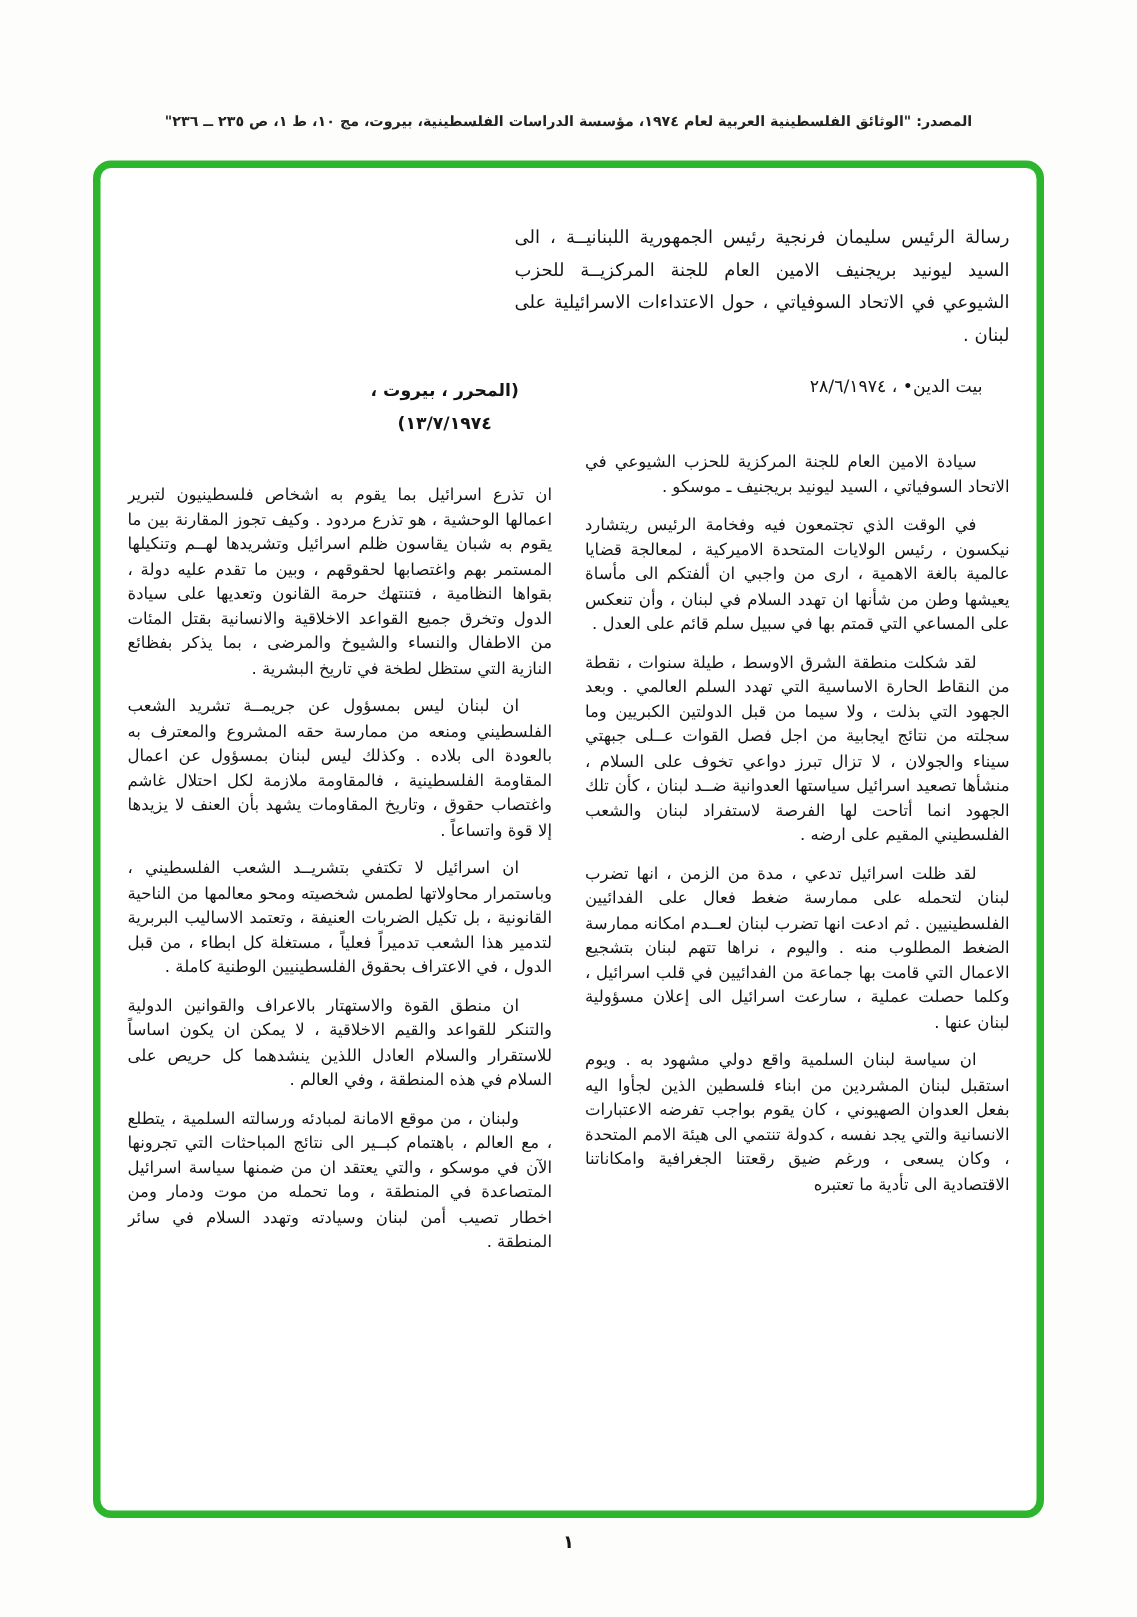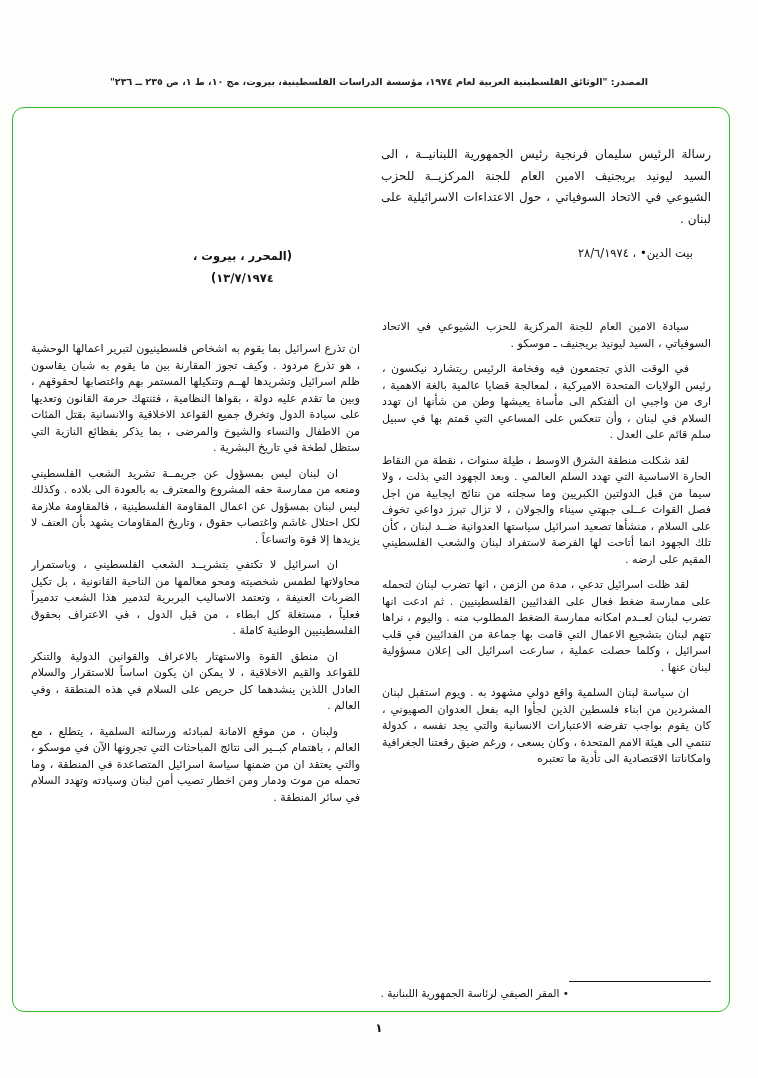--- a/index.html
+++ b/index.html
@@ -24,23 +24,23 @@
     margin-bottom:9px;
   }
   .source {
     text-align:center;
     font-weight:bold;
     font-size:9.5px;
     color:#222;
     margin-bottom:20px;
   }
   .doc-box {
-    width:718px; height:905px;
+    width:634px; height:905px;
     margin:0 auto;
-    border:1px solid #ec4899;
+    border:5px solid #ec4899;
     border-radius:12px;
     padding:36px 18px 12px 18px;
     display:flex;
     flex-direction:column;
     background:#fff;
   }
   .letter-heading {
     width:330px;
     font-size:12px;
     line-height:1.8;
@@ -57,21 +57,21 @@
     position:absolute; left:162px; top:0;
     white-space:pre-line;
     text-align:center;
     line-height:1.9;
     font-weight:bold;
   }
   .columns {
     flex:1;
     display:flex;
     gap:22px;
-    margin-top:27px;
+    margin-top:4px;
     overflow:hidden;
     font-size:11px;
     line-height:1.5;
     text-align:justify;
   }
   .col { flex:1; min-width:0; }
   .col-left { padding-top:22px; }
   .para { text-indent:22px; margin-bottom:9px; }
   .col-left .para:first-child { text-indent:0; }
   .footnote-area { padding-top:4px; }
@@ -121,22 +121,18 @@
         </div>
       <div class="col col-left">
           <p class="para">ان تذرع اسرائيل بما يقوم به اشخاص فلسطينيون لتبرير اعمالها الوحشية ، هو تذرع مردود . وكيف تجوز المقارنة بين ما يقوم به شبان يقاسون ظلم اسرائيل وتشريدها لهــم وتنكيلها المستمر بهم واغتصابها لحقوقهم ، وبين ما تقدم عليه دولة ، بقواها النظامية ، فتنتهك حرمة القانون وتعديها على سيادة الدول وتخرق جميع القواعد الاخلاقية والانسانية بقتل المئات من الاطفال والنساء والشيوخ والمرضى ، بما يذكر بفظائع النازية التي ستظل لطخة في تاريخ البشرية .</p>
           <p class="para">ان لبنان ليس بمسؤول عن جريمــة تشريد الشعب الفلسطيني ومنعه من ممارسة حقه المشروع والمعترف به بالعودة الى بلاده . وكذلك ليس لبنان بمسؤول عن اعمال المقاومة الفلسطينية ، فالمقاومة ملازمة لكل احتلال غاشم واغتصاب حقوق ، وتاريخ المقاومات يشهد بأن العنف لا يزيدها إلا قوة واتساعاً .</p>
           <p class="para">ان اسرائيل لا تكتفي بتشريــد الشعب الفلسطيني ، وباستمرار محاولاتها لطمس شخصيته ومحو معالمها من الناحية القانونية ، بل تكيل الضربات العنيفة ، وتعتمد الاساليب البربرية لتدمير هذا الشعب تدميراً فعلياً ، مستغلة كل ابطاء ، من قبل الدول ، في الاعتراف بحقوق الفلسطينيين الوطنية كاملة .</p>
           <p class="para">ان منطق القوة والاستهتار بالاعراف والقوانين الدولية والتنكر للقواعد والقيم الاخلاقية ، لا يمكن ان يكون اساساً للاستقرار والسلام العادل اللذين ينشدهما كل حريص على السلام في هذه المنطقة ، وفي العالم .</p>
           <p class="para">ولبنان ، من موقع الامانة لمبادئه ورسالته السلمية ، يتطلع ، مع العالم ، باهتمام كبــير الى نتائج المباحثات التي تجرونها الآن في موسكو ، والتي يعتقد ان من ضمنها سياسة اسرائيل المتصاعدة في المنطقة ، وما تحمله من موت ودمار ومن اخطار تصيب أمن لبنان وسيادته وتهدد السلام في سائر المنطقة .</p>
         </div>
     </div>
 
-    <div class="footnote-area">
-      <div class="footnote-rule"></div>
-      <div class="footnote">• المقر الصيفي لرئاسة الجمهورية اللبنانية .</div>
-    </div>
 
   </div>
 
   <div class="page-number">١</div>
 
 </div>
 
 </body></html>

